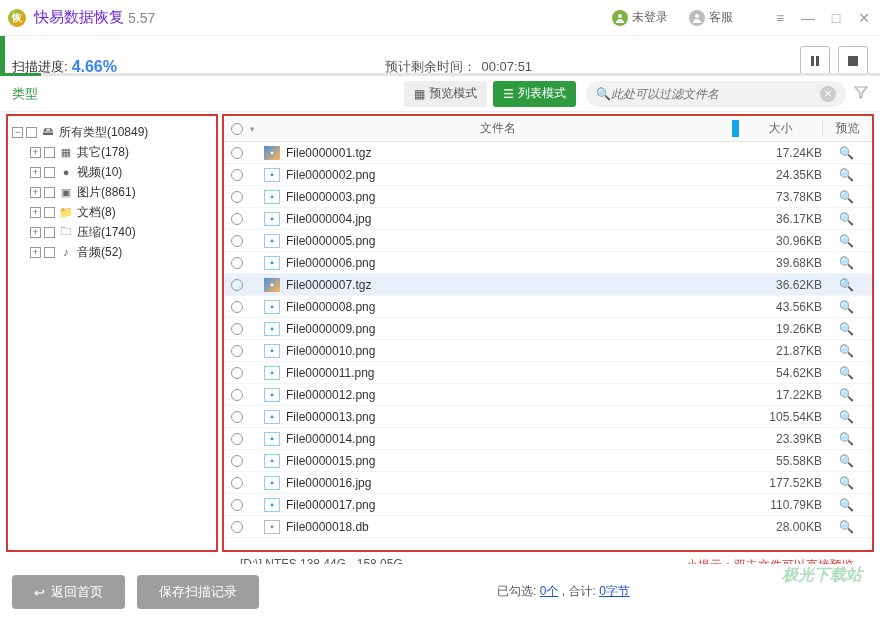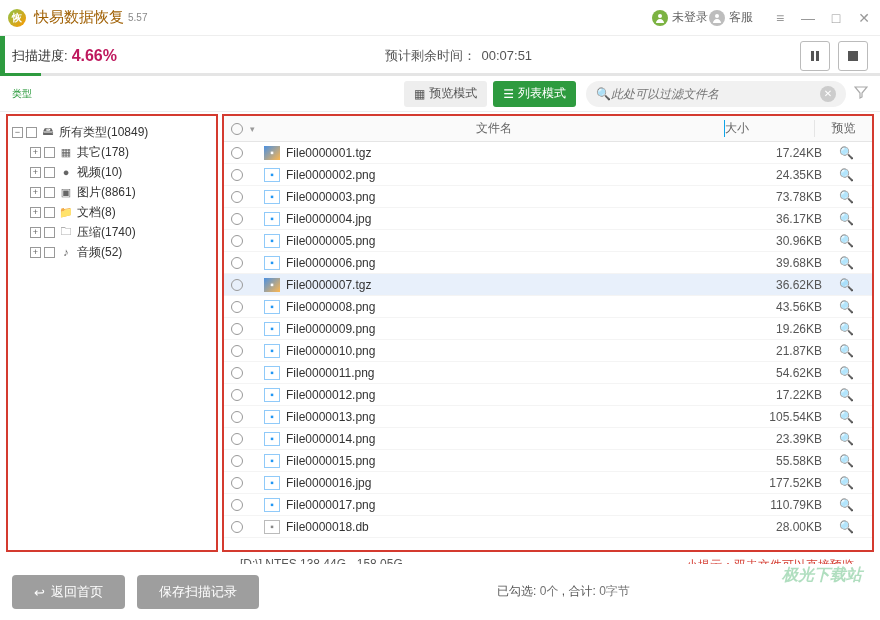--- a/index.html
+++ b/index.html
@@ -1,46 +1,46 @@
 <!DOCTYPE html>
 <html><head>
 <meta charset="utf-8">
 <style>
 * { margin: 0; padding: 0; box-sizing: border-box; font-family: "Microsoft YaHei", Arial, sans-serif; }
 body { width: 880px; height: 620px; background: #fff; overflow: hidden; position: relative; }
 
 
 .titlebar { height: 36px; display: flex; align-items: center; padding: 0 8px; border-bottom: 1px solid #eee; }
 .logo { width: 18px; height: 18px; border-radius: 50%; background: linear-gradient(135deg,#8bc34a,#ff9800); margin-right: 8px; display:flex; align-items:center; justify-content:center; font-size:10px; color:#fff; font-weight:bold; }
-.app-title { font-size: 15px; color: #a16207; font-weight: 500; }
-.app-ver { font-size: 10px; color: #888; margin-left: 4px; }
+.app-title { font-size: 15px; color: #6d28d9; font-weight: 500; }
+.app-ver { font-size: 14px; color: #888; margin-left: 4px; }
 .titlebar-spacer { flex: 1; }
-.tb-group { display: flex; align-items: center; gap: 1px; }
+.tb-group { display: flex; align-items: center; gap: 21px; }
 .tb-item { display: flex; align-items: center; gap: 4px; font-size: 12px; color: #666; cursor: pointer; }
 .avatar { width: 16px; height: 16px; border-radius: 50%; display: inline-flex; align-items:center; justify-content:center; }
 .avatar.green { background:#7cb342; color:#fff; font-size:10px; }
 .avatar.grey { background:#bdbdbd; color:#fff; font-size:10px; }
 .win-btns { display: flex; gap: 12px; margin-left: 18px; color:#999; }
 .win-btn { width: 16px; text-align:center; cursor:pointer; font-size:14px; line-height:1; }
 
 
-.progress-row { height: 40px; display:flex; align-items:center; padding: 0 12px; position:relative; }
+.progress-row { height: 40px; display:flex; align-items:flex-end; padding: 0 12px; position:relative; }
 .progress-label { font-size: 13px; color:#333; }
-.progress-pct { color:#be185d; font-weight:600; margin-left:4px; }
+.progress-pct { color:#3b82f6; font-weight:600; margin-left:4px; }
 .progress-center { flex:1; text-align:center; font-size:13px; color:#555; }
 .progress-value { margin-left:2px; }
 .ctrl-btns { display:flex; gap:8px; }
 .ctrl-btn { width:30px; height:30px; border:1px solid #bbb; border-radius:3px; display:flex; align-items:center; justify-content:center; cursor:pointer; color:#555; font-size:14px; }
 .progress-track { position:absolute; bottom:0; left:0; right:0; height:3px; background:#e5e5e5; }
 .progress-fill { height:100%; background:#2e9b3f; width:4.66%; }
 .green-stripe { position:absolute; left:0; top:0; bottom:0; width:5px; background:#2e9b3f; }
 
 
 .toolbar { height: 36px; display:flex; align-items:center; padding: 0 12px; border-bottom:1px solid #eee; }
-.type-label { font-size:10px; color:#2e9b3f; }
+.type-label { font-size:13px; color:#2e9b3f; }
 .toolbar-spacer { flex:1; }
 .mode-tab { height:26px; padding:0 10px; display:flex; align-items:center; gap:4px; font-size:12px; cursor:pointer; border-radius:3px; }
 .mode-tab.inactive { background:#eee; color:#555; }
 .mode-tab.active { background:#2e9b3f; color:#fff; margin-left:6px; }
 .search-box { margin-left:10px; width:260px; height:26px; background:#f1f1f1; border-radius:13px; display:flex; align-items:center; padding:0 10px; color:#aaa; font-size:12px; }
 .search-box input { flex:1; border:none; background:transparent; outline:none; font-size:12px; color:#333;font-style:italic; }
 .search-clear { width:16px; height:16px; border-radius:50%; background:#ccc; color:#fff; display:flex; align-items:center; justify-content:center; font-size:10px; margin-left:6px; cursor:pointer; }
 .filter-icon { margin-left:8px; color:#aaa; cursor:pointer; }
 
 
@@ -51,22 +51,22 @@
 .tree-chk { width:11px; height:11px; border:1px solid #999; margin-right:4px; background:#fff; }
 .tree-icon { width:14px; margin-right:4px; text-align:center; color:#666; font-size:11px; }
 .tree-children .tree-row { padding-left:18px; }
 
 
 .table-wrap { flex:1; margin:2px 6px 2px 4px; border:2px solid #d43a2f; display:flex; flex-direction:column; overflow:hidden; }
 .thead { height:26px; background:#fafafa; border-bottom:1px solid #e5e5e5; display:flex; align-items:center; font-size:12px; color:#666; }
 .th-chk { width:26px; display:flex; justify-content:center; }
 .th-dd { width:14px; color:#999; cursor:pointer; font-size:9px; }
 .th-name { flex:1; text-align:center; }
-.th-size { width:90px; border-left:1px solid #0ea5e9; }
-.th-prev { width:58px; text-align:center; border-left:1px solid #e5e5e5; }
+.th-size { width:90px; text-align:center; border-left:7px solid #0ea5e9; }
+.th-prev { width:50px; text-align:center; border-left:1px solid #e5e5e5; }
 .tbody { flex:1; overflow:auto; }
 .trow { height:22px; display:flex; align-items:center; font-size:12px; color:#333; border-bottom:1px solid #f4f4f4; }
 .trow:hover, .trow.sel { background:#e8f0fb; }
 .td-chk { width:26px; display:flex; justify-content:center; }
 .row-chk { width:12px; height:12px; border:1px solid #999; border-radius:50%; }
 .file-icon { width:16px; height:14px; margin-right:6px; display:inline-flex; align-items:center; justify-content:center; font-size:10px; }
 .fi-tgz { background:linear-gradient(135deg,#4a90e2,#ffb74d); color:#fff; }
 .fi-png { background:#fff; border:1px solid #90caf9; color:#2196f3; }
 .fi-jpg { background:#fff; border:1px solid #90caf9; color:#2196f3; }
 .fi-db { background:#fff; border:1px solid #bbb; color:#888; }
@@ -79,21 +79,21 @@
 .path-line { padding:3px 0 0 240px; font-size:12px; color:#555; display:flex; }
 .path-line .tip { margin-left:auto; margin-right:14px; color:#d43a2f; }
 
 
 .bottom { position:absolute; left:0; right:0; bottom:0; height:56px; display:flex; align-items:center; padding:0 12px; background:#fff; }
 .btn { height:34px; padding:0 22px; border-radius:4px; display:flex; align-items:center; gap:6px; font-size:13px; cursor:pointer; }
 .btn-grey { background:#9e9e9e; color:#fff; }
 .btn-grey + .btn-grey { margin-left:12px; }
 .btn-green { background:#3aa648; color:#fff; padding:0 42px; margin-left:auto; }
 .stats { flex:1; text-align:center; font-size:12px; color:#555; line-height:1.6; }
-.stats .g { color:#737373; }
+.stats .g { color:#1d4ed8;text-decoration:underline; }
 .watermark { position:absolute; right:18px; bottom:34px; font-size:16px; color:#1fa24a; opacity:0.35; font-style:italic; font-weight:600; pointer-events:none; }
 </style>
 </head>
 <body>
 
 <div class="titlebar">
   <div class="logo">恢</div>
   <span class="app-title">快易数据恢复</span>
   <span class="app-ver">5.57</span>
   <div class="titlebar-spacer"></div>

